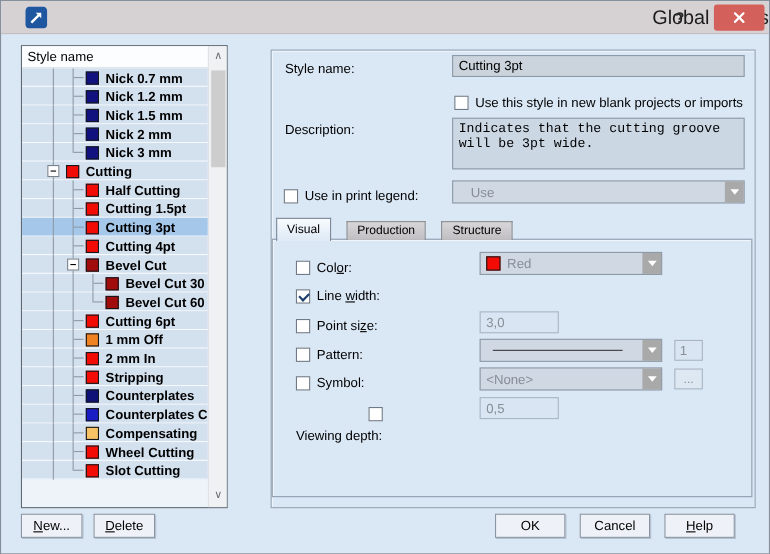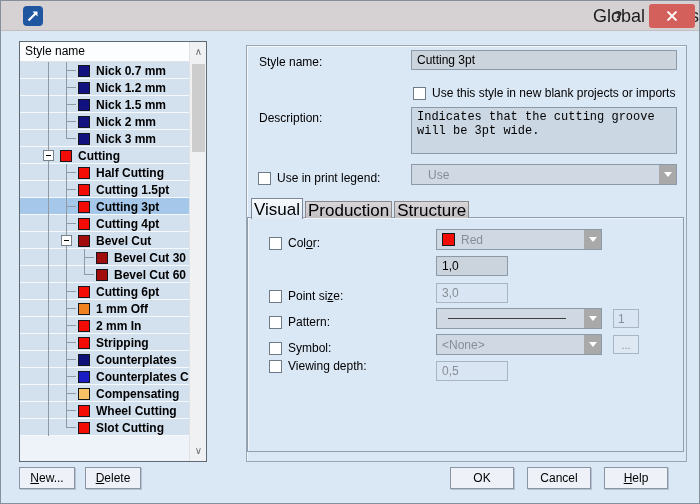--- a/index.html
+++ b/index.html
@@ -49,21 +49,21 @@
   .cbrow .cl{font-size:12px;color:#000;white-space:nowrap;}
   .dd{position:absolute;background:#cfd8e3;border:1px solid #8c99a7;display:flex;align-items:center;padding-left:5px;}
   .dd .ddtext{font-size:12px;color:#878e97;white-space:nowrap;}
   .arrowbtn{position:absolute;right:0;top:0;bottom:0;width:17px;background:#a9a9a9;display:flex;align-items:center;justify-content:center;}
   .arrowbtn::after{content:"";border-left:4px solid transparent;border-right:4px solid transparent;border-top:5px solid #fff;}
   .ddswatch{width:13px;height:13px;border:1px solid #14181c;margin-right:6px;flex:none;}
   .patline{width:118px;height:1px;background:#3c3c3c;margin-left:6px;}
 
   
   .tabstrip{position:absolute;left:250px;top:196px;height:21px;display:flex;align-items:flex-end;z-index:3;}
-  .tab{height:17px;padding:0 2px;font-size:17px;color:#000;line-height:17px;background:linear-gradient(#d9d6d9,#c1bec1);border:1px solid #8a8a8a;border-bottom:none;margin-right:2px;cursor:default;}
+  .tab{height:17px;padding:0 9px;font-size:11px;color:#000;line-height:17px;background:linear-gradient(#d9d6d9,#c1bec1);border:1px solid #8a8a8a;border-bottom:none;margin-right:14px;cursor:default;}
   .tab.active{height:21px;line-height:21px;background:linear-gradient(#f8fbfe,#dde9f5);border-color:#7d889a;margin-bottom:-1px;}
   .tabpanel{position:absolute;left:246px;top:216px;width:437px;height:235px;border:1px solid #8f9dae;box-shadow:inset 1px 1px 0 rgba(255,255,255,.6);}
 
   
   .btn{position:absolute;height:22px;background:#eef2f8;border:1px solid #8b94a2;box-shadow:1px 1px 0 rgba(110,125,150,.35);font-size:12px;color:#000;display:flex;align-items:center;justify-content:center;cursor:default;}
   .mn{text-decoration:underline;}
   .smallbtn{position:absolute;background:#dee8f2;border:1px solid #a7b5c5;font-size:11px;color:#878e97;display:flex;align-items:center;justify-content:center;}
 </style>
 </head>
 <body>
@@ -262,21 +262,24 @@
   <div class="cbrow" style="left:268px;top:229px;">
     <span class="cb"></span>
     <span class="cl"><span>Col</span><span class="mn">o</span><span>r:</span></span>
   </div>
   <div class="dd" style="left:435px;top:228px;width:166px;height:21px;">
     <span class="ddswatch" id="color-swatch" style="background: rgb(242, 12, 5);"></span>
     <span class="ddtext">Red</span>
     <span class="arrowbtn"></span>
   </div>
 
-  <div class="field" style="left:435px;top:255px;width:72px;height:20px;">1,0</div>
+  <div class="cbrow" style="left:268px;top:255px;">
+    <span class="cb checked"></span>
+    <span class="cl"><span>Line </span><span class="mn">w</span><span>idth:</span></span>
+  </div>
 
   <div class="cbrow" style="left:268px;top:282px;">
     <span class="cb"></span>
     <span class="cl"><span>Point si</span><span class="mn">z</span><span>e:</span></span>
   </div>
   <div class="field disabled" style="left:435px;top:282px;width:72px;height:20px;">3,0</div>
 
   <div class="cbrow" style="left:268px;top:308px;">
     <span class="cb"></span>
     <span class="cl">Pattern:</span>
@@ -290,21 +293,21 @@
   <div class="cbrow" style="left:268px;top:334px;">
     <span class="cb"></span>
     <span class="cl">Symbol:</span>
   </div>
   <div class="dd" style="left:435px;top:333px;width:166px;height:21px;">
     <span class="ddtext">&lt;None&gt;</span>
     <span class="arrowbtn"></span>
   </div>
   <div class="smallbtn" style="left:612px;top:334px;width:26px;height:19px;">...</div>
 
-  <div class="cbrow" style="left:268px;top:352px;">
+  <div class="cbrow" style="left:268px;top:369px;flex-direction:column;">
     <span class="cb"></span>
     <span class="cl">Viewing depth:</span>
   </div>
   <div class="field disabled" style="left:435px;top:360px;width:72px;height:20px;">0,5</div>
 
   <div class="btn" style="left:18px;top:466px;width:56px;">
       <span></span>
       <span class="mn">N</span>
       <span>ew...</span>
     </div>

